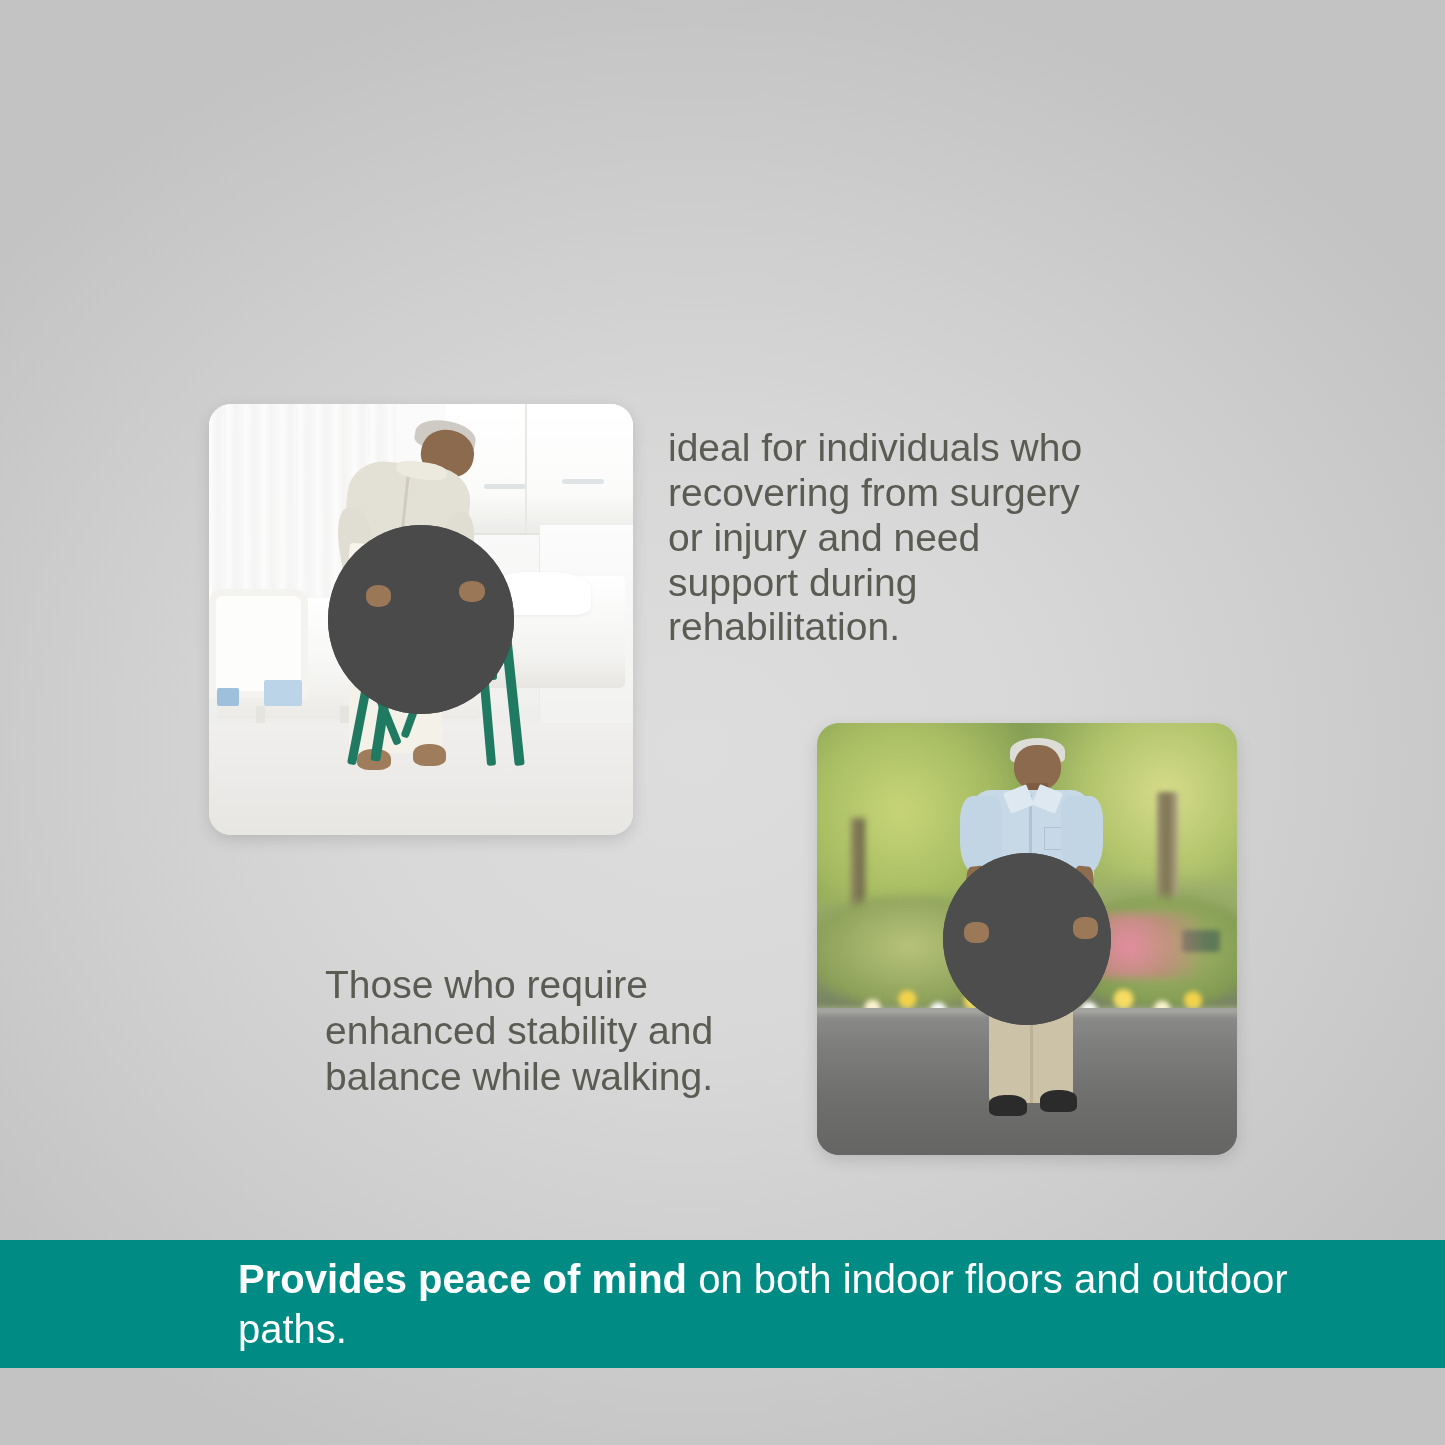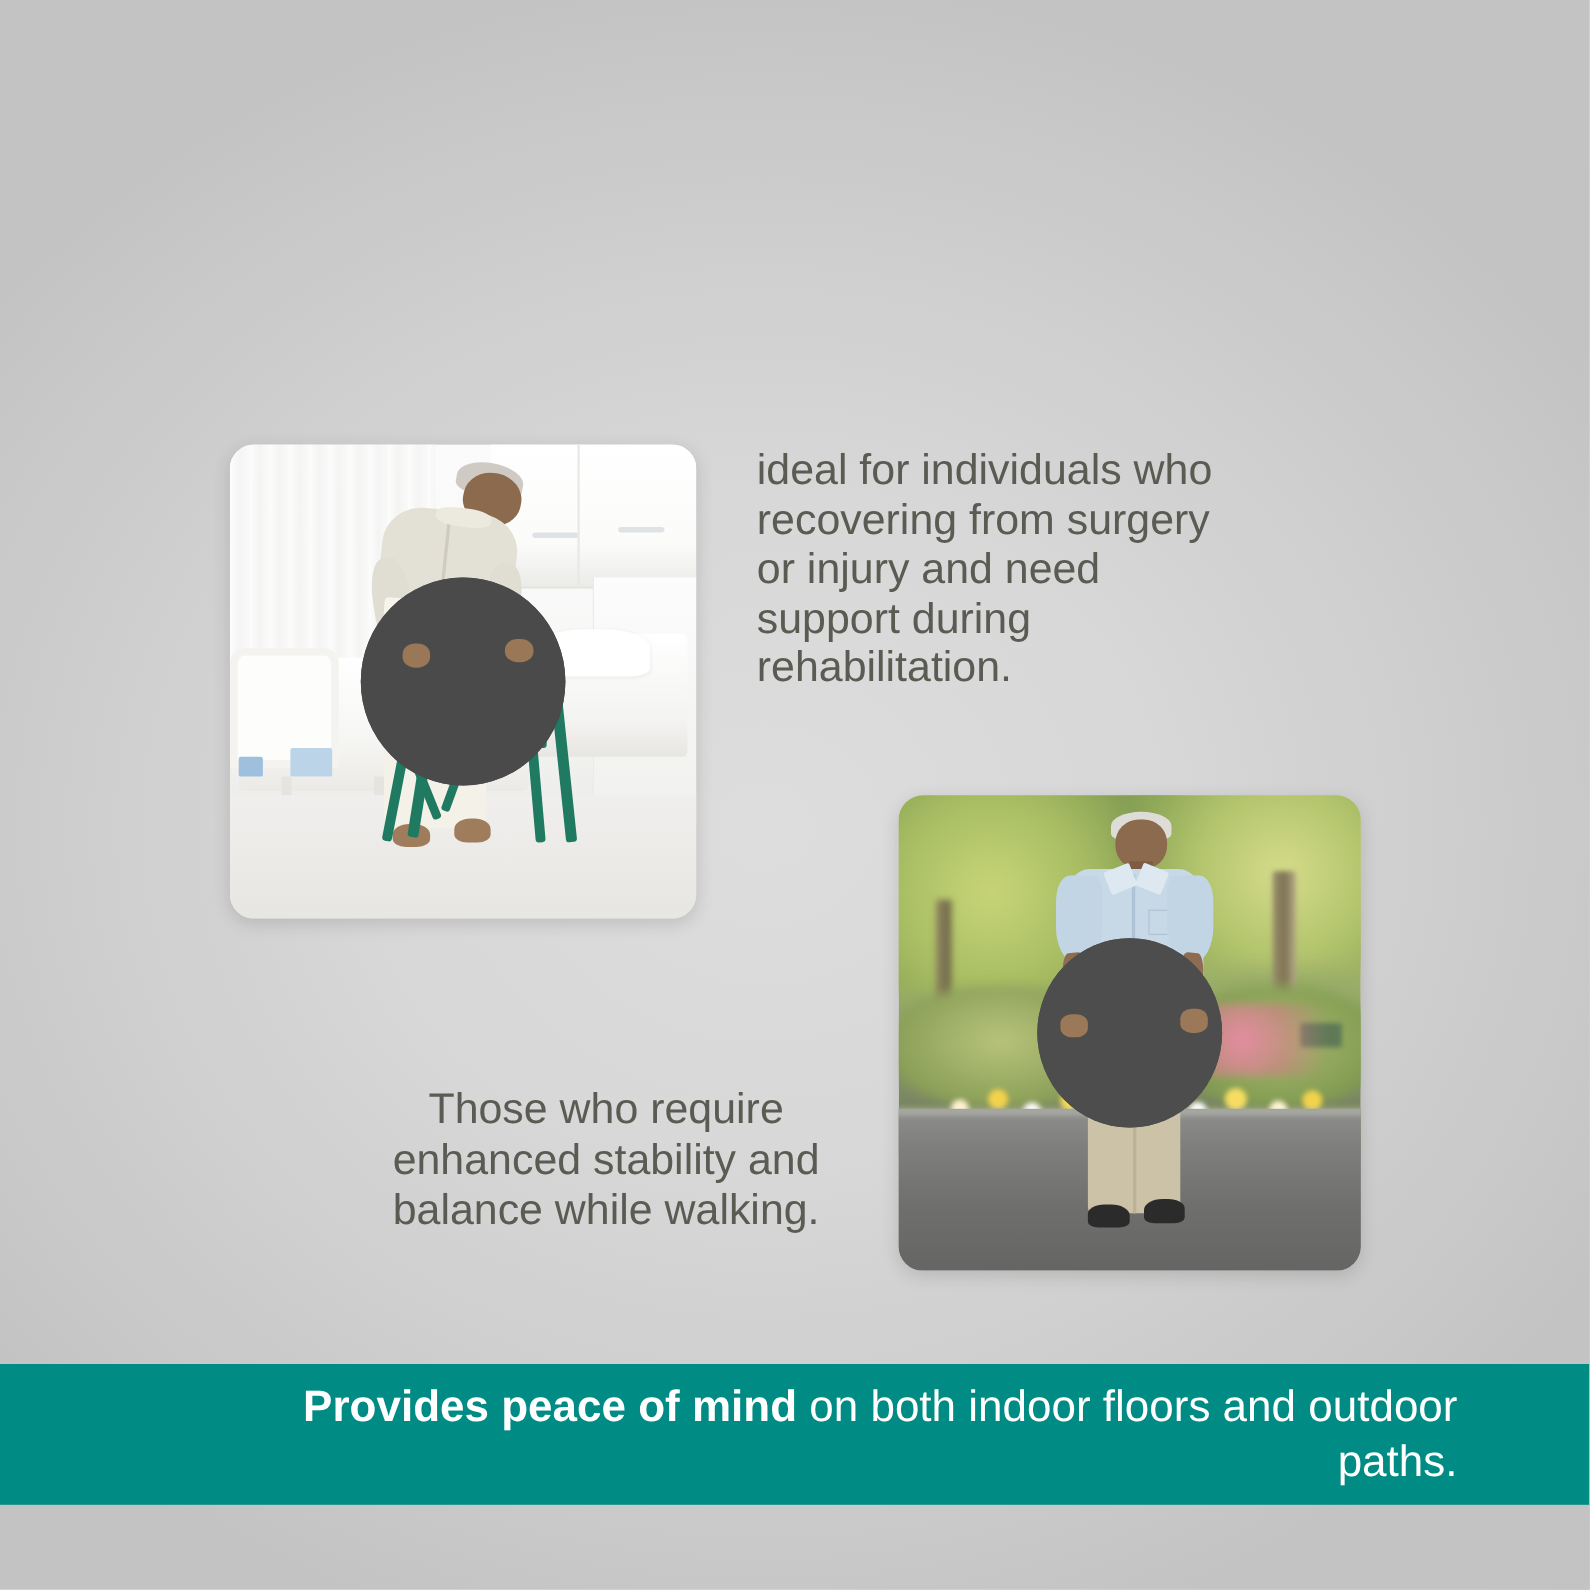--- a/index.html
+++ b/index.html
@@ -259,60 +259,57 @@
   .wk2 .wheel-l:after { content:""; position:absolute; left:30%; top:30%; width:40%; height:40%; background:#4d4d4d; border-radius:50%; }
   .wk2 .wheel-r { left:62%; top:88%; width:6.5%; height:6.5%; background:#1a1a1a; border-radius:50%; }
   .wk2 .wheel-r:after { content:""; position:absolute; left:30%; top:30%; width:40%; height:40%; background:#4d4d4d; border-radius:50%; }
   .wk2 .tip-l { left:37%; top:89%; width:3%; height:3.2%; background:#222; border-radius:3px;}
   .wk2 .tip-r { left:67%; top:88%; width:3%; height:3.2%; background:#222; border-radius:3px;}
 
   
   .copy-1 {
     position: absolute;
     left: 668px;
-    top: 406px;
+    top: 426px;
     width: 430px;
     font-size: 39px;
     line-height: 1.15;
     color: #5a5b53;
     font-weight: 400;
-    margin-left: 20px;
   }
   .copy-2 {
     position: absolute;
     left: 325px;
     top: 962px;
     width: 452px;
-    text-align: center;
+    text-align: left;
     font-size: 39px;
     line-height: 1.18;
     color: #5a5b53;
     font-weight: 400;
-    margin-top: 24px;
   }
 
   
   .footer-banner {
     position: absolute;
     left: 0;
     right: 0;
     top: 1240px;
     height: 128px;
     background: #008c85;
     display: flex;
     align-items: center;
   }
   .footer-text {
     padding-left: 238px;
     padding-right: 120px;
     font-size: 40px;
     line-height: 1.25;
     color: #ffffff;
     font-weight: 400;
-    text-align: right;
   }
   .footer-strong { font-weight: 700; }
 </style>
 </head>
 <body>
 
 <div class="canvas">
 
   <div class="headline-wrap">
   </div>

